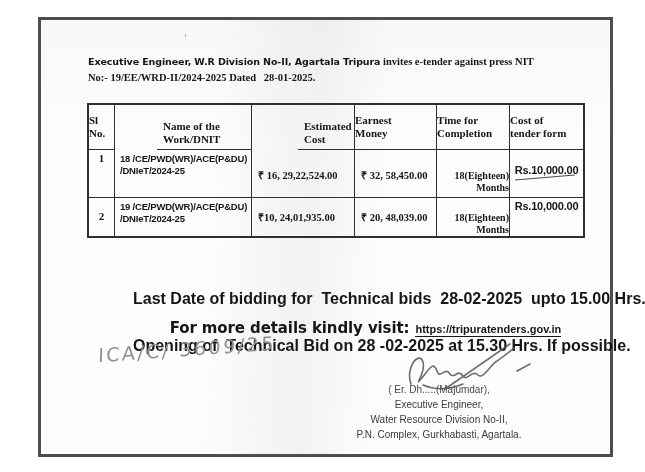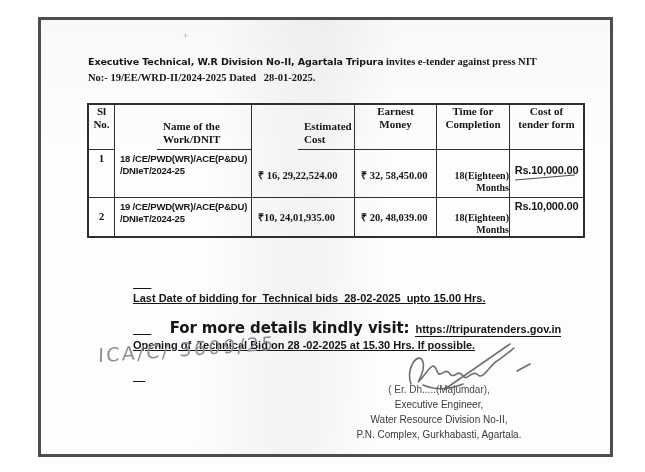--- a/index.html
+++ b/index.html
@@ -21,34 +21,34 @@
   
   .tender-table{position:absolute;left:46px;top:83px;display:grid;
      grid-template-columns:26px 137px 103px 82px 73px 73px;
      grid-template-rows:45px 48px 38px;
      border:2px solid #2f2f2f;background:transparent;}
   .cell{box-sizing:border-box;border-right:1.5px solid #2f2f2f;border-bottom:1.5px solid #2f2f2f;
         overflow:hidden;position:relative;}
   .cell.last-col{border-right:none;}
   .cell.last-row{border-bottom:none;}
   .th{font-family:"Liberation Serif",serif;font-weight:bold;font-size:11px;line-height:13px;
-      text-align:center;white-space:pre-line;}
+      white-space:pre-line;padding-top:9px;}
   .th.left{text-align:left;padding-left:6px;}
   .sl{font-family:"Liberation Serif",serif;font-weight:bold;font-size:11px;text-align:center;}
   .name{font-family:"Liberation Sans",sans-serif;font-weight:bold;font-size:9.5px;line-height:11.5px;
         white-space:pre-line;padding:3px 2px 0 5px;letter-spacing:-0.2px;}
   .amt{font-family:"Liberation Serif",serif;font-weight:bold;font-size:10.5px;padding-left:6px;}
   .time{font-family:"Liberation Serif",serif;font-weight:bold;font-size:10px;line-height:12px;
         white-space:pre-line;padding-left:6px;text-align:right;}
   .rs{font-family:"Liberation Sans",sans-serif;font-weight:bold;font-size:11px;text-align:center;letter-spacing:-0.2px;}
   .pt2{padding-top:2px;} .pt12{padding-top:12px;} .pt14{padding-top:14px;} .pt18{padding-top:18px;} .pt20{padding-top:20px;}
   .ink-strike{position:absolute;left:5px;top:27px;width:60px;border-top:1.6px solid rgba(45,45,45,0.85);
         transform:rotate(-5deg);}
   
-  .notes{position:absolute;left:92px;top:240px;font-weight:bold;font-size:11px;line-height:15.5px;white-space:pre;text-decoration:underline;}
+  .notes{position:absolute;left:92px;top:240px;font-weight:bold;font-size:16px;line-height:15.5px;white-space:pre;}
   .visit-line{position:absolute;left:102px;top:281px;white-space:pre;}
   .visit-label{font-family:"DejaVu Sans",sans-serif;font-weight:bold;font-size:15px;letter-spacing:-0.1px;}
   .visit-url{font-family:"Liberation Sans",sans-serif;font-weight:bold;font-size:11px;
              border-bottom:1.6px solid #161616;padding-bottom:1px;margin-left:6px;}
   
   .hand-ref{position:absolute;left:57px;top:318px;font-family:"DejaVu Sans",sans-serif;
             font-size:19px;color:#8f8f99;letter-spacing:2.5px;
             transform:rotate(-4deg) skewX(-6deg);font-weight:normal;}
   
   .sig-scribble{position:absolute;left:352px;top:318px;width:140px;height:58px;}
@@ -58,21 +58,21 @@
 </style>
 </head>
 <body>
 
 <div class="stage">
   <div class="paper">
 
     <span class="stray">+</span>
 
     <div class="doc-header">
-      <div><span class="hdr-sans">Executive Technical, W.R Division No-II, Agartala Tripura</span><span class="hdr-serif"> invites e-tender against press NIT</span></div>
+      <div><span class="hdr-sans">Executive Engineer, W.R Division No-II, Agartala Tripura</span><span class="hdr-serif"> invites e-tender against press NIT</span></div>
       <div class="hdr-line2">No:- 19/EE/WRD-II/2024-2025 Dated   28-01-2025.</div>
     </div>
 
     <div class="tender-table">
 
       <div class="cell th">Sl
 No.</div>
       <div class="cell th left" style="padding-top:15px;margin-left:42px;">Name of the Work/DNIT</div>
       <div class="cell th left" style="padding-top:15px;margin-left:46px;">Estimated Cost</div>
       <div class="cell th">Earnest

